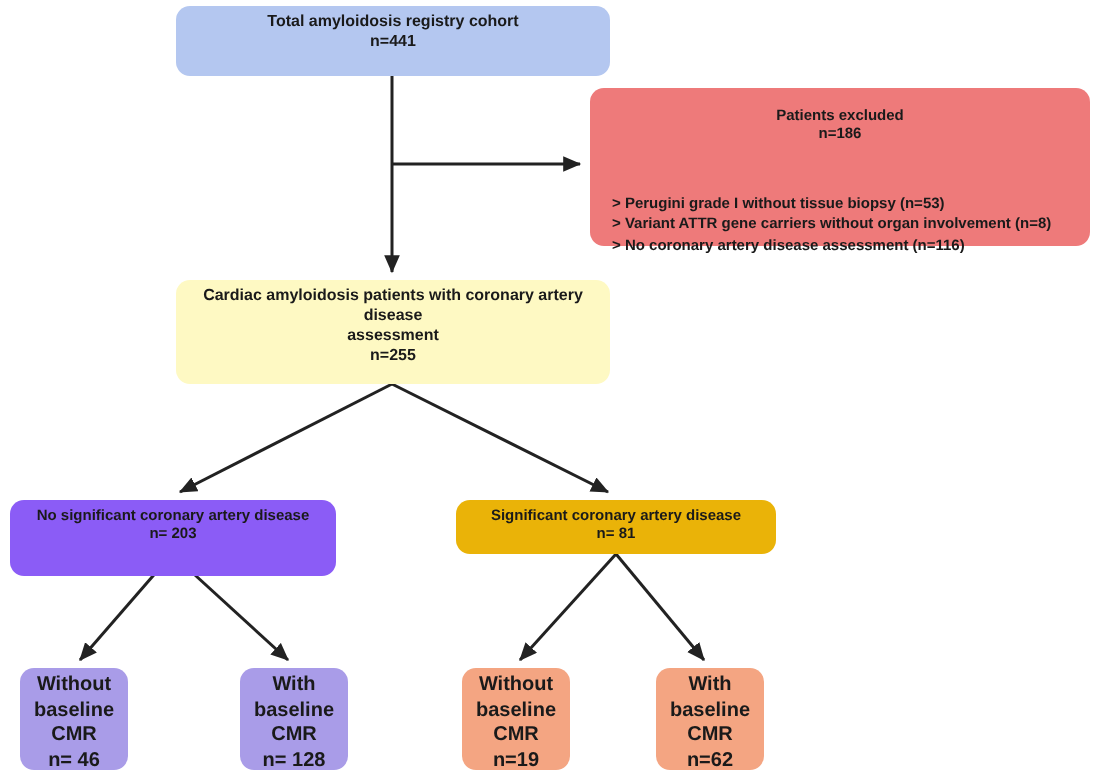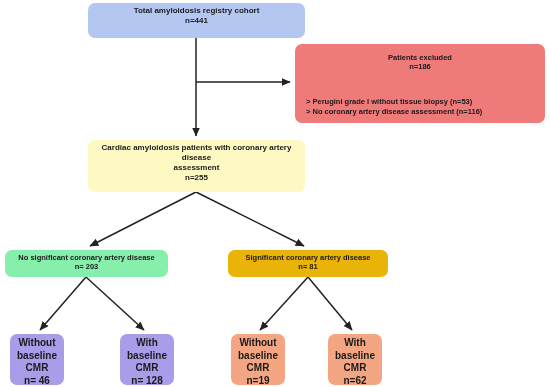--- a/index.html
+++ b/index.html
@@ -29,21 +29,21 @@
   .node-excluded{
     left:295px;top:44px;width:250px;height:79px;background:#ee7a7a;
     font-size:7.5px;justify-content:flex-start;padding-top:9px;gap:16px;
   }
   .node-excluded .head{text-align:center;width:100%;}
   .node-excluded .bullets{
     width:100%;text-align:left;margin-top:9px;padding-left:6px;box-sizing:border-box;
   }
   .node-excluded .bullets .ln{white-space:nowrap;margin-bottom:1px;}
   .node-green{left:88px;top:140px;width:217px;height:52px;background:#fef9c3;font-size:8px;}
-  .node-nosig{left:5px;top:250px;width:163px;height:27px;background:#86efac;font-size:7.5px;}
+  .node-nosig{left:5px;top:250px;width:163px;height:38px;background:#8b5cf6;font-size:7.5px;}
   .node-sig{left:228px;top:250px;width:160px;height:27px;background:#eab308;font-size:7.5px;}
   .leaf{width:54px;height:51px;top:334px;font-size:10px;}
   .leaf-1{left:10px;background:#a99ce8;}
   .leaf-2{left:120px;background:#a99ce8;}
   .leaf-3{left:231px;background:#f4a582;}
   .leaf-4{left:328px;background:#f4a582;}
   #edges{position:absolute;left:0;top:0;width:550px;height:387px;pointer-events:none;}
 </style>
 </head>
 <body>
@@ -73,20 +73,21 @@
     <span class="ln">n=441</span>
   </div>
 
   <div class="node node-excluded">
     <div class="head">
       <span class="ln">Patients excluded</span>
       <span class="ln">n=186</span>
     </div>
     <div class="bullets">
       <span class="ln">&gt; Perugini grade I without tissue biopsy (n=53)</span>
+      <span class="ln">&gt; Variant ATTR gene carriers without organ involvement (n=8)</span>
       <span class="ln">&gt; No coronary artery disease assessment (n=116)</span>
     </div>
   </div>
 
   <div class="node node-green">
     <span class="ln">Cardiac amyloidosis patients with coronary artery disease</span>
     <span class="ln">assessment</span>
     <span class="ln">n=255</span>
   </div>
 

